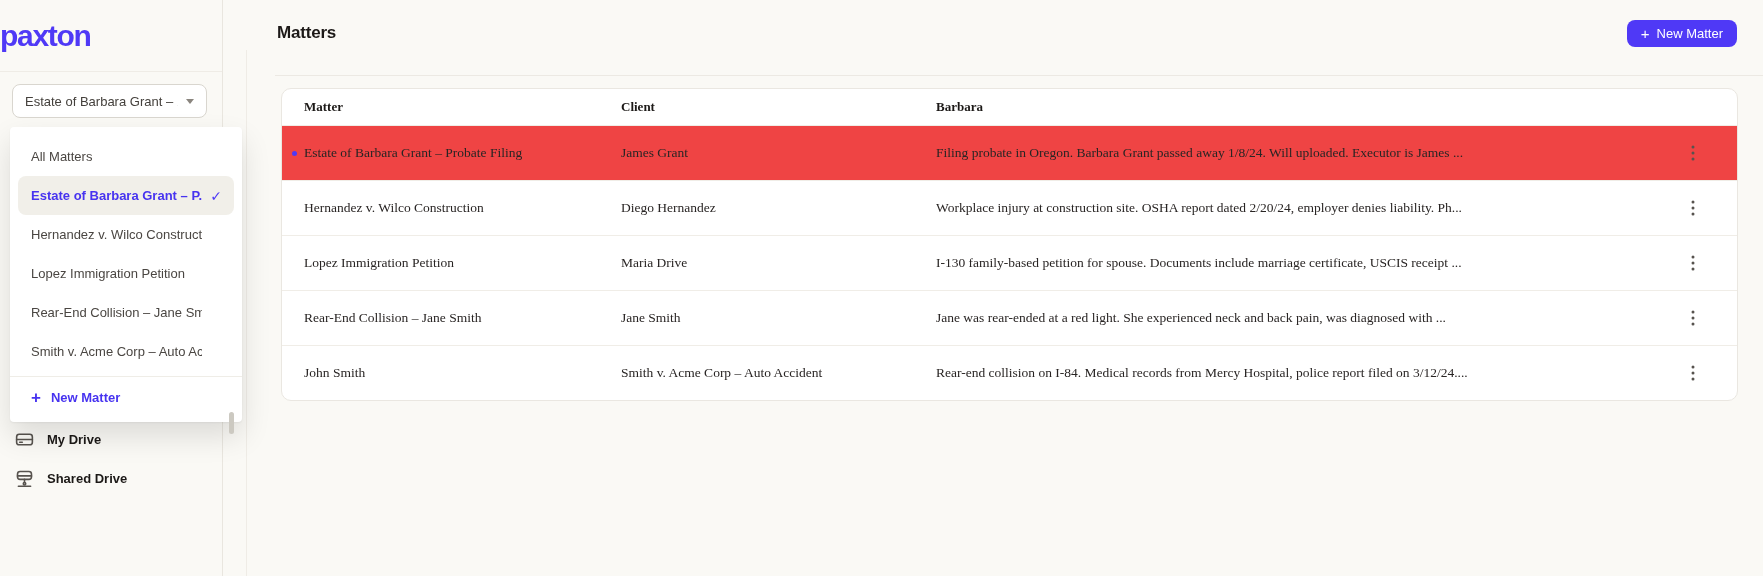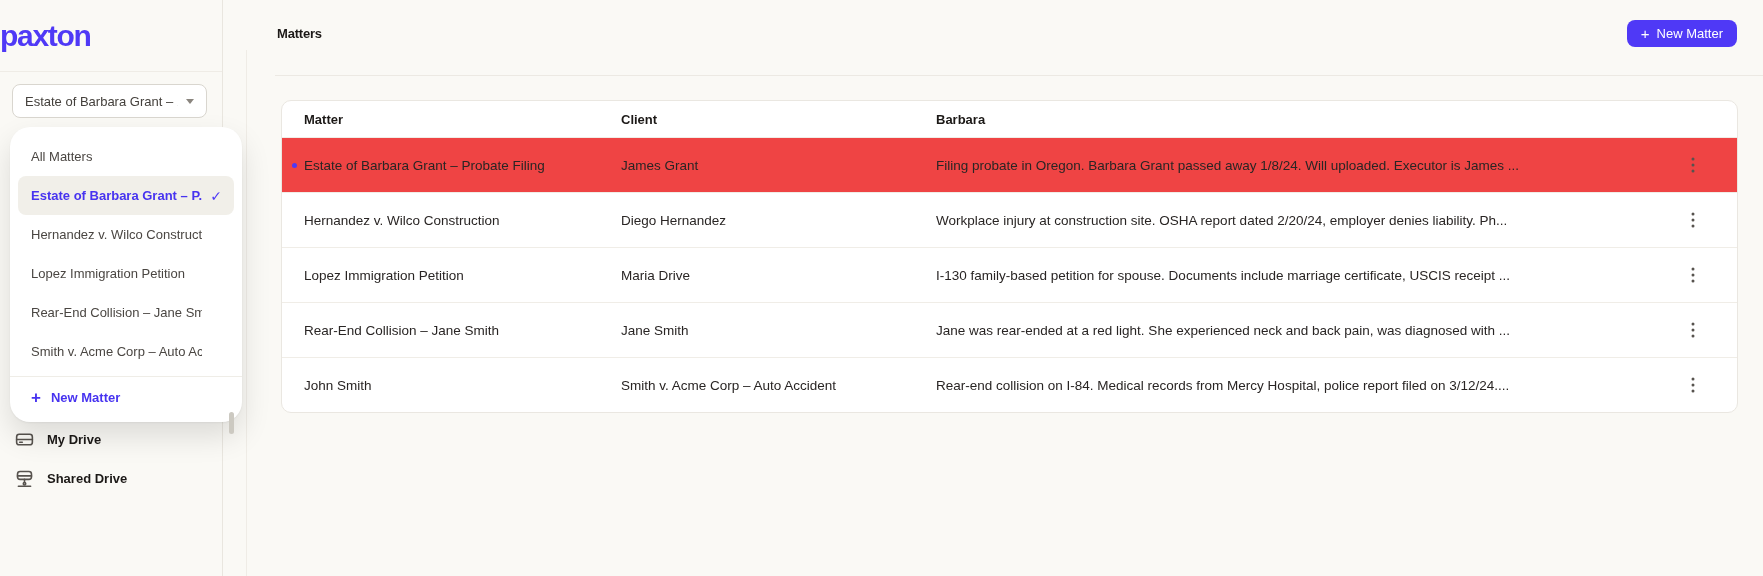--- a/index.html
+++ b/index.html
@@ -8,21 +8,21 @@
 
   
   .sidebar{position:absolute;left:0;top:0;width:222px;height:576px;border-right:1px solid #E9E6DF;background:#FAF9F5;}
   .logo-section{height:72px;border-bottom:1px solid #EFECE6;display:flex;align-items:center;box-sizing:border-box;}
   .logo{font-size:30px;font-weight:700;color:#4F39F6;letter-spacing:-1.3px;line-height:1;}
   .selector{position:absolute;left:12px;top:84px;width:195px;height:34px;box-sizing:border-box;background:#FFFFFF;border:1px solid #D9D6CF;border-radius:8px;display:flex;align-items:center;justify-content:space-between;padding:0 12px;cursor:pointer;}
   .selector-label{font-size:13px;font-weight:500;color:#44403C;white-space:nowrap;overflow:hidden;}
   .caret{width:0;height:0;border-left:4px solid transparent;border-right:4px solid transparent;border-top:5px solid #8A857E;margin-left:8px;flex:none;}
 
   
-  .dropdown{position:absolute;left:10px;top:127px;width:232px;box-sizing:border-box;background:#FFFFFF;border-radius:20px;padding:10px 8px 8px;box-shadow:0 1px 2px rgba(0,0,0,.05),0 14px 30px rgba(0,0,0,.12);z-index:5;text-align:right;}
+  .dropdown{position:absolute;left:10px;top:127px;width:232px;box-sizing:border-box;background:#FFFFFF;border-radius:4px;padding:10px 8px 8px;box-shadow:0 1px 2px rgba(0,0,0,.05),0 14px 30px rgba(0,0,0,.12);z-index:5;text-align:right;}
   .dd-item{height:39px;display:flex;align-items:center;justify-content:space-between;padding:0 12px 0 13px;border-radius:8px;font-size:13px;font-weight:500;color:#4A4642;cursor:pointer;}
   .dd-item .check-icon{visibility:hidden;color:#4F39F6;font-size:14px;font-weight:700;margin-left:8px;}
   .dd-item.is-active{background:#F1EFE9;color:#4733F0;font-weight:700;}
   .dd-item.is-active .check-icon{visibility:visible;}
   .dd-label{white-space:nowrap;overflow:hidden;}
   .dd-divider{height:1px;background:#EFEDE7;margin:5px -8px 3px;}
   .dd-new{height:34px;display:flex;align-items:center;gap:10px;padding:0 13px;color:#4733F0;font-size:13px;font-weight:700;cursor:pointer;border-radius:8px;}
   .dd-new .plus{font-size:17px;font-weight:600;line-height:1;}
 
   
@@ -30,27 +30,27 @@
   .drive-item{height:39px;display:flex;align-items:center;gap:12px;cursor:pointer;}
   .drive-item svg{width:21px;height:21px;color:#57534E;flex:none;}
   .drive-label{font-size:13px;font-weight:600;color:#1C1917;}
 
   .gutter-border{position:absolute;left:246px;top:50px;bottom:0;width:1px;background:#EFECE6;}
   .scroll-thumb{position:absolute;left:229px;top:412px;width:5px;height:22px;border-radius:3px;background:#CCC9C1;z-index:6;}
 
   
   .main{position:absolute;left:247px;top:0;right:0;height:576px;}
   .main-header{height:66px;display:flex;align-items:center;justify-content:space-between;padding:0 26px 0 30px;}
-  .page-title{font-size:13px;font-weight:700;color:#1C1917;letter-spacing:-0.2px;}
+  .page-title{font-size:17px;font-weight:700;color:#1C1917;letter-spacing:-0.2px;}
   .new-matter-btn{height:27px;display:flex;align-items:center;gap:7px;background:#4F39F6;color:#FFFFFF;border:none;border-radius:8px;padding:0 14px;font-size:13px;font-weight:500;font-family:inherit;cursor:pointer;}
   .new-matter-btn .plus{font-size:15px;font-weight:400;line-height:1;}
   .main-divider{position:absolute;left:28px;right:0;top:75px;height:1px;background:#ECE9E3;}
 
   
-  .table-card{position:absolute;left:34px;right:25px;top:100px;background:#FFFFFF;border:1px solid #EAE7E1;border-radius:10px;overflow:hidden;}
+  .table-card{position:absolute;left:34px;right:25px;top:88px;background:#FFFFFF;border:1px solid #EAE7E1;border-radius:10px;overflow:hidden;font-family:Liberation Serif, serif;}
   .t-head,.t-row{display:grid;grid-template-columns:317px 315px 1fr 56px;align-items:center;padding-left:22px;}
   .t-head{height:36px;}
   .t-head .th{font-size:13px;font-weight:700;color:#1C1917;}
   .t-row{height:54px;border-top:1px solid #F0EDE7;position:relative;cursor:pointer;}
   .t-row.is-active{background:#ef4444;}
   .t-row .cell{font-size:13.5px;color:#292524;white-space:nowrap;overflow:hidden;padding-right:24px;}
   .row-dot{display:none;position:absolute;left:10px;top:50%;margin-top:-2.5px;width:5px;height:5px;border-radius:50%;background:#4F39F6;}
   .t-row.is-active .row-dot{display:block;}
   .kebab{width:24px;height:24px;display:flex;align-items:center;justify-content:center;border-radius:6px;cursor:pointer;background:transparent;border:none;}
 </style>

